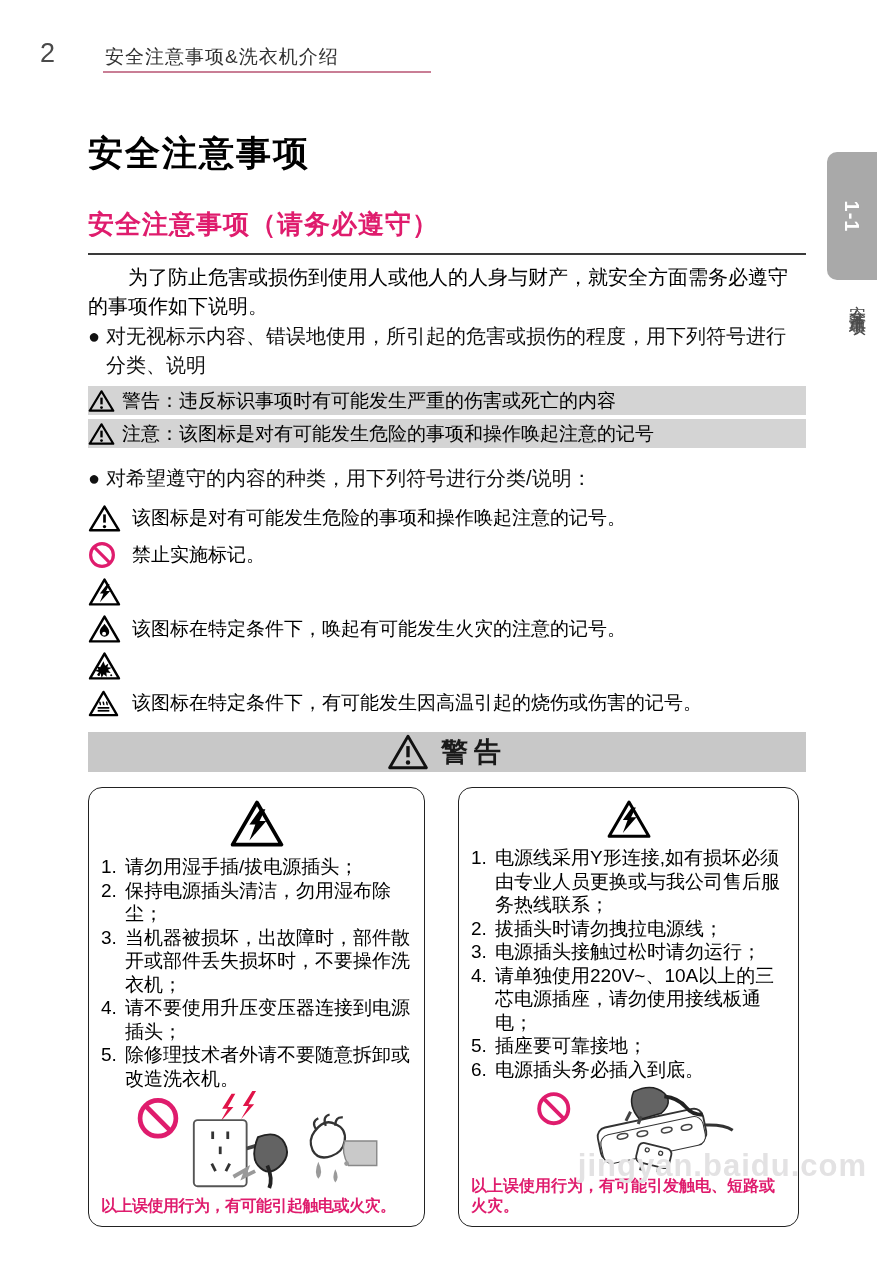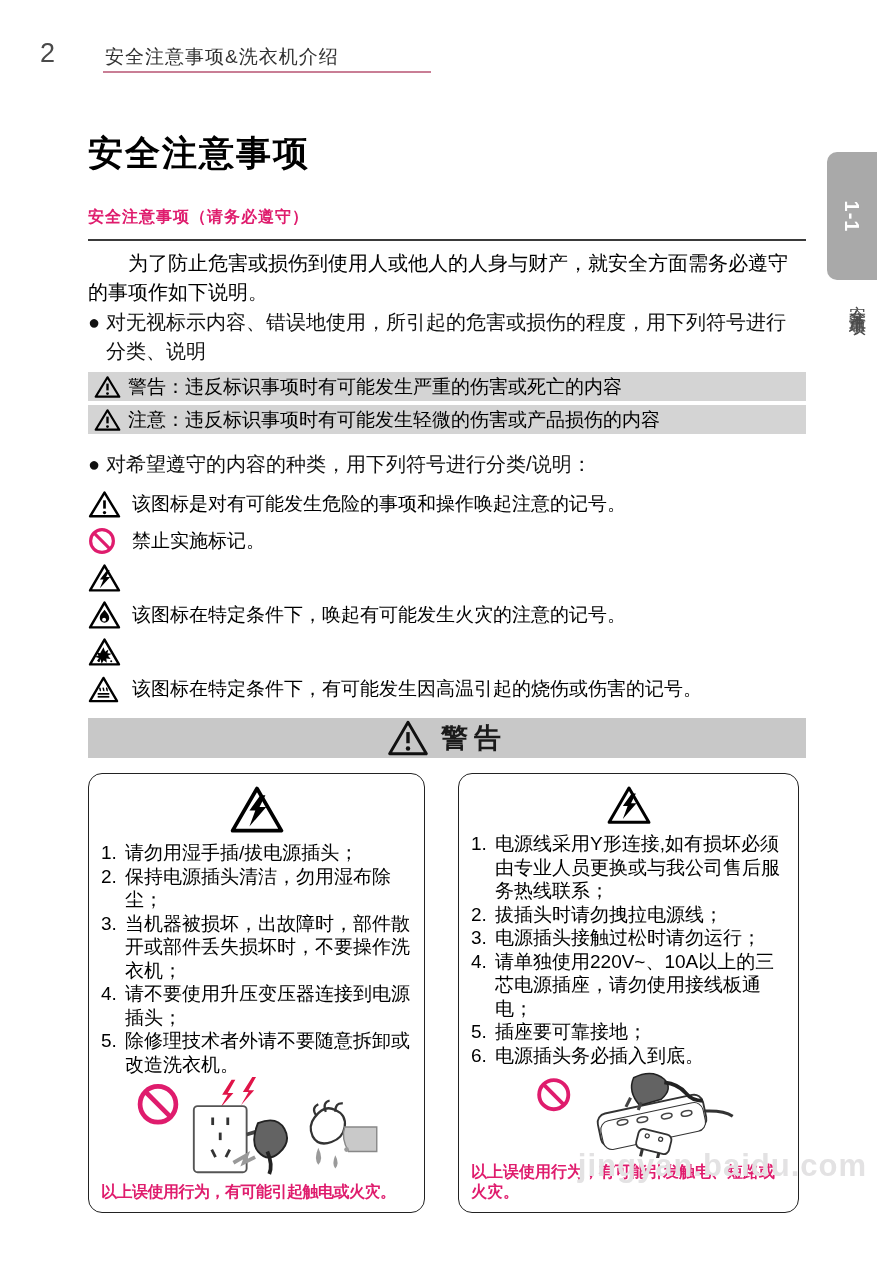--- a/index.html
+++ b/index.html
@@ -16,30 +16,30 @@
   
   .side-tab { position:absolute; right:6px; top:152px; width:50px; height:128px; background:#a9a9a9;
               border-radius:10px 0 0 10px; display:flex; align-items:center; justify-content:center; }
   .side-tab span { transform:rotate(90deg); color:#fff; font-weight:bold; font-size:20px; letter-spacing:1px; white-space:nowrap; }
   .side-vert { position:absolute; right:14px; top:292px; writing-mode:vertical-rl; font-size:17px;
                color:#4a4a4a; letter-spacing:3px; }
 
   
   .main { position:absolute; left:88px; top:130px; width:718px; }
   h1.title { font-size:35px; font-weight:600; letter-spacing:2px; color:#000; }
-  h2.subtitle { margin-top:30px; font-size:16px; font-weight:bold; color:#df1c6d; letter-spacing:1px; }
+  h2.subtitle { margin-top:30px; font-size:26px; font-weight:bold; color:#df1c6d; letter-spacing:1px; }
   .rule { margin-top:11px; height:2px; background:#3a3a3a; width:100%; }
 
   .intro { margin-top:8px; font-size:20px; line-height:29px; text-indent:2em; color:#000; }
   .bullet-row { display:flex; margin-top:1px; font-size:20px; line-height:29px; }
   .bullet-row .bl { flex:0 0 auto; margin-right:6px; }
   .bullet-row .tx { flex:1; }
 
   .gray-bar { margin-top:6px; height:29px; background:#d4d4d4; display:flex; align-items:center;
-              padding-left:6px; font-size:19px; color:#000; }
+              font-size:19px; color:#000; }
   .gray-bar + .gray-bar { margin-top:4px; }
   .gray-bar svg { flex:0 0 auto; margin-right:7px; }
   .gray-bar .tx { white-space:nowrap; }
 
   .b2 { margin-top:16px; }
 
   .sym-list { margin-top:10px; }
   .sym-row { display:flex; align-items:center; margin-top:7px; min-height:30px;text-align:right; }
   .sym-row .ic { flex:0 0 44px; display:flex; justify-content:flex-start; }
   .sym-row .tx { font-size:19px; color:#000; }
@@ -103,21 +103,21 @@
         <circle cx="16" cy="21.8" r="1.7" fill="#000"></circle>
       </svg>
       <span class="tx">警告：违反标识事项时有可能发生严重的伤害或死亡的内容</span>
     </div>
     <div class="gray-bar">
       <svg width="27" height="24" viewBox="0 0 32 28">
         <path d="M16 2.5 L30 25.5 L2 25.5 Z" fill="none" stroke="#000" stroke-width="2.6" stroke-linejoin="round"></path>
         <line x1="16" y1="10" x2="16" y2="18" stroke="#000" stroke-width="2.8"></line>
         <circle cx="16" cy="21.8" r="1.7" fill="#000"></circle>
       </svg>
-      <span class="tx">注意：违反标识事项时有可能发生轻微的伤害或产品损伤的内容</span>
+      <span class="tx">注意：该图标是对有可能发生危险的事项和操作唤起注意的记号</span>
     </div>
 
     <div class="bullet-row b2">
       <span class="bl">●</span>
       <span class="tx">对希望遵守的内容的种类，用下列符号进行分类/说明：</span>
     </div>
 
     <div class="sym-list">
       <div class="sym-row">
         <span class="ic">

